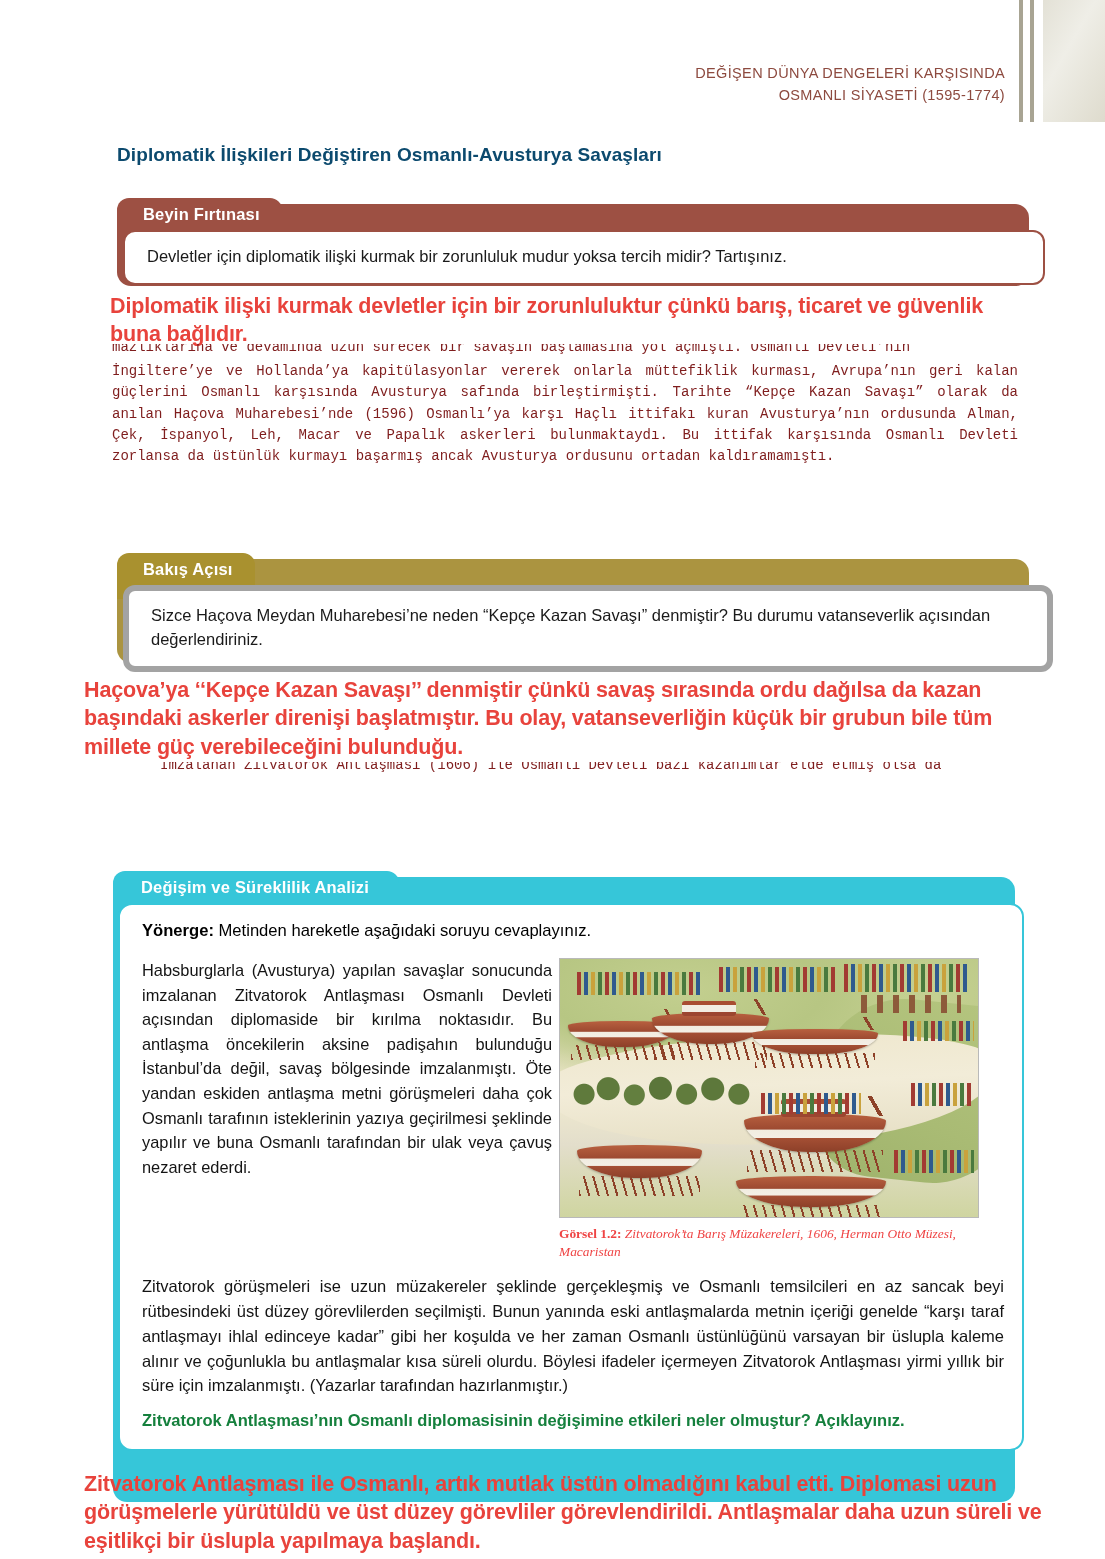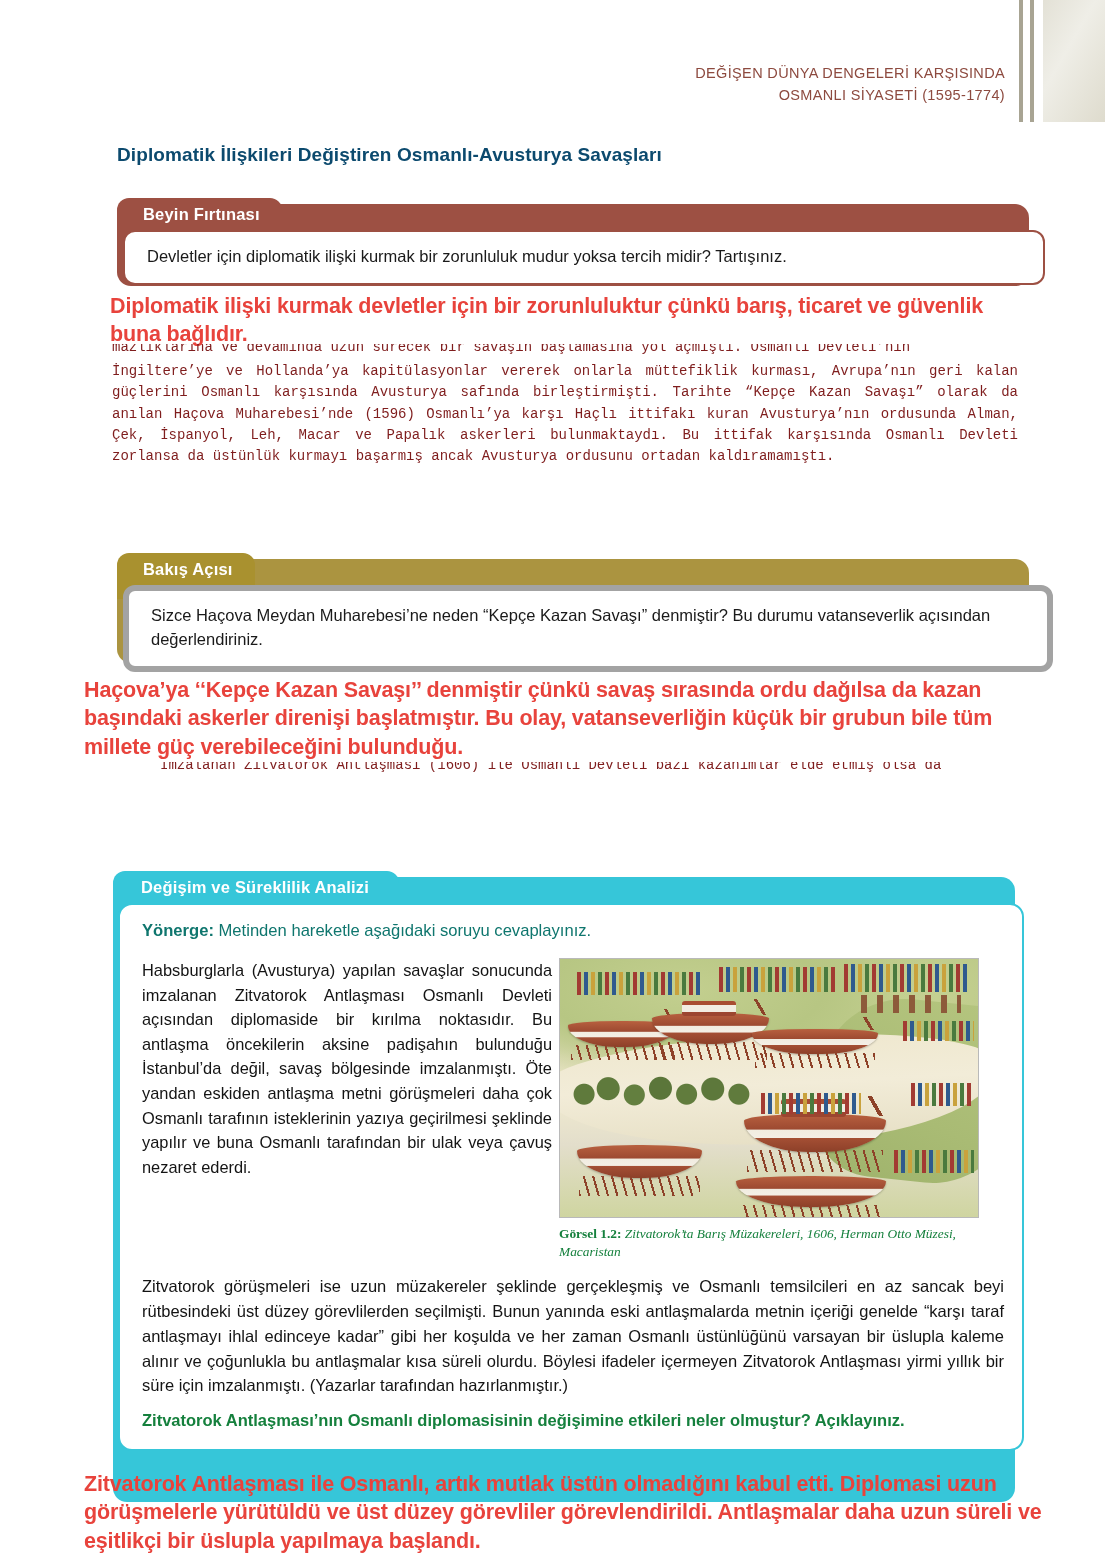--- a/index.html
+++ b/index.html
@@ -152,21 +152,21 @@
     top: 6px; left: 0; width: 902px; height: 625px;
     background: #36c6d9;
   }
   #box-analysis .body {
     border: 2.5px solid #36c6d9;
     margin-left: 5px;
     width: 862px;
     padding: 14px 18px 16px 22px;
     border-radius: 14px;
   }
-  .instr { font-size: 16.6px; line-height: 1.5; color: #0f766e; margin: 0 0 14px 0; }
+  .instr { font-size: 16.6px; line-height: 1.5; color: #000000; margin: 0 0 14px 0; }
   .instr b { font-weight: bold; }
 
   .split { display: flex; gap: 7px; align-items: flex-start; }
   .col-text {
     width: 410px;
     font-size: 16.4px;
     line-height: 1.5;
     color: #141414;
     text-align: justify;
   }
@@ -177,21 +177,21 @@
     overflow: hidden;
     position: relative;
     background: #cfd9a2;
   }
   .caption {
     margin-top: 7px;
     font-family: "Liberation Serif", serif;
     font-size: 13.4px;
     font-style: italic;
     line-height: 1.32;
-    color: #15803d;
+    color: #ef4444;
   }
   .caption b { font-style: normal; font-weight: bold; }
 
   .tail-para {
     margin-top: 14px;
     font-size: 16.5px;
     line-height: 1.5;
     color: #141414;
     text-align: justify;
   }

